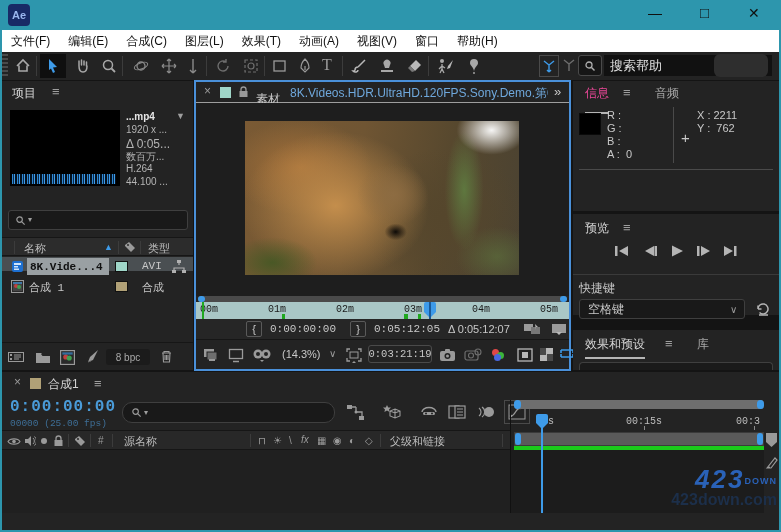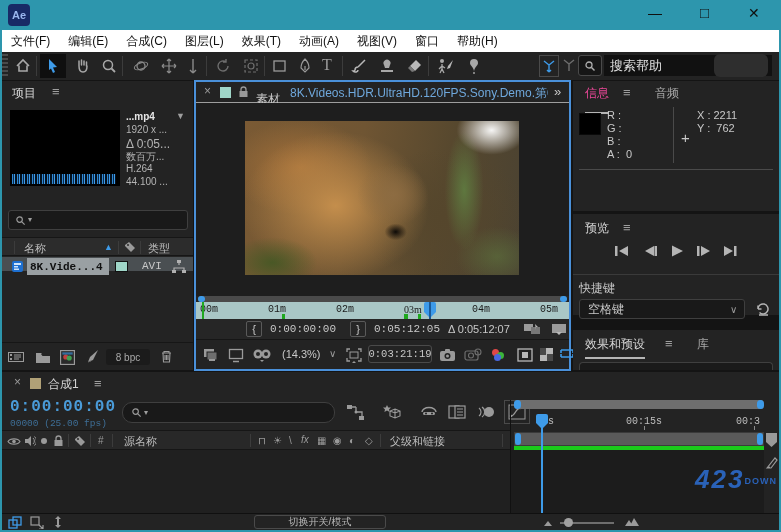--- a/index.html
+++ b/index.html
@@ -227,20 +227,32 @@
     <div style="position:absolute;left:113px;top:4px;width:13px;height:11px;background:#9fd6c8;border:1px solid #111"></div>
     <span style="position:absolute;left:140px;top:3px;color:#c8c8c8;font-size:11px;font-family:'Liberation Mono',monospace">AVI</span>
     <svg width="14" height="13" viewBox="0 0 14 13" style="position:absolute;left:170px;top:3px">
         <path d="M7 2 V5 M2 11 V8 H12 V11 M2 8 H12" stroke="#b0b0b0" stroke-width="1.2" fill="none"></path>
         <rect x="5" y="0" width="4" height="3" fill="#b0b0b0"></rect>
         <rect x="0" y="10" width="4" height="3" fill="#b0b0b0"></rect>
         <rect x="10" y="10" width="4" height="3" fill="#b0b0b0"></rect>
       </svg>
   </div>
 
+  <div class="abs" style="left:0;top:196px;width:191px;height:19px">
+    <svg width="13" height="13" viewBox="0 0 13 13" style="position:absolute;left:9px;top:3px">
+        <rect x="0.5" y="0.5" width="12" height="12" stroke="#9a9a9a" fill="#2a2a2a"></rect>
+        <rect x="2" y="2" width="9" height="9" fill="#444"></rect>
+        <circle cx="5" cy="6" r="2" fill="#c04040"></circle>
+        <circle cx="8" cy="7" r="2" fill="#40a050"></circle>
+        <rect x="2" y="2" width="9" height="2" fill="#3e9be9" opacity="0.6"></rect>
+      </svg>
+    <span style="position:absolute;left:27px;top:3px;color:#c8c8c8;font-size:11px;font-family:'Liberation Mono',monospace">合成 1</span>
+    <div style="position:absolute;left:113px;top:4px;width:13px;height:11px;background:#b1a177;border:1px solid #111"></div>
+    <span style="position:absolute;left:140px;top:3px;color:#c8c8c8;font-size:11px">合成</span>
+  </div>
 
   <div class="abs" style="left:0;top:261px;width:191px;height:28px;border-top:1px solid #161616">
     <svg width="20" height="14" viewBox="0 0 20 14" style="position:absolute;left:6px;top:7px">
         <rect x="0.5" y="2.5" width="15" height="9" stroke="#9a9a9a" fill="none"></rect>
         <rect x="2" y="4" width="2" height="2" fill="#9a9a9a"></rect>
         <rect x="2" y="8" width="2" height="2" fill="#9a9a9a"></rect>
         <path d="M6 5 h7 M6 7 h7 M6 9 h5" stroke="#9a9a9a" stroke-width="1"></path>
       </svg>
     <svg width="16" height="13" viewBox="0 0 16 13" style="position:absolute;left:33px;top:8px">
         <path d="M1 3 h5 l1.5 2 H15 v7 H1 Z M1 3 V2 h5 l1 1" fill="#9a9a9a"></path>
@@ -294,21 +306,21 @@
 
   <div class="abs" style="left:2px;top:214px;width:369px;height:6px;background:#4a4a4a;border-radius:3px">
     <div style="position:absolute;left:0;top:0;width:7px;height:6px;background:#3e9be9;border-radius:3px"></div>
     <div style="position:absolute;right:0;top:0;width:7px;height:6px;background:#3e9be9;border-radius:3px"></div>
   </div>
 
   <div class="abs" style="left:0;top:220px;width:373px;height:17px;background:#a9c7c6">
     <span style="position:absolute;left:4px;top:2px;color:#1a1a1a;font-size:10px;font-family:'Liberation Mono',monospace">00m</span>
     <span style="position:absolute;left:72px;top:2px;color:#1a1a1a;font-size:10px;font-family:'Liberation Mono',monospace">01m</span>
     <span style="position:absolute;left:140px;top:2px;color:#1a1a1a;font-size:10px;font-family:'Liberation Mono',monospace">02m</span>
-    <span style="position:absolute;left:208px;top:2px;color:#1a1a1a;font-size:10px;font-family:Liberation Serif, serif">03m</span>
+    <span style="position:absolute;left:208px;top:2px;color:#1a1a1a;font-size:10px;font-family:Liberation Mono, monospace">03m</span>
     <span style="position:absolute;left:276px;top:2px;color:#1a1a1a;font-size:10px;font-family:'Liberation Mono',monospace">04m</span>
     <span style="position:absolute;left:344px;top:2px;color:#1a1a1a;font-size:10px;font-family:'Liberation Mono',monospace">05m</span>
     <div style="position:absolute;left:6px;top:0;width:2px;height:17px;background:#1fa81f"></div>
     <div style="position:absolute;left:86px;top:12px;width:3px;height:5px;background:#1fa81f"></div>
     <div style="position:absolute;left:208px;top:12px;width:3px;height:5px;background:#1fa81f"></div>
     <div style="position:absolute;left:209px;top:12px;width:3px;height:5px;background:#1fa81f"></div>
     <div style="position:absolute;left:222px;top:12px;width:3px;height:5px;background:#1fa81f"></div>
 
     <div style="position:absolute;left:228px;top:0;width:12px;height:10px;background:#3e9be9;border-radius:2px 2px 0 0"></div>
     <div style="position:absolute;left:228px;top:10px;width:0;height:0;border-left:6px solid transparent;border-right:6px solid transparent;border-top:6px solid #3e9be9"></div>
@@ -566,44 +578,20 @@
   <div class="abs" style="left:0;top:78px;width:508px;height:63px;background:#202020"></div>
   <div class="abs" style="left:509px;top:78px;width:253px;height:63px;background:#1c1c1c"></div>
   <div class="abs sep" style="left:508px;top:28px;width:1px;height:113px;background:#111"></div>
 
   <div style="position:absolute;left:534px;top:42px;width:12px;height:9px;background:#3e9be9;border-radius:2px 2px 0 0"></div>
   <div style="position:absolute;left:534px;top:51px;width:0;height:0;border-left:6px solid transparent;border-right:6px solid transparent;border-top:6px solid #3e9be9"></div>
   <div style="position:absolute;left:539px;top:51px;width:2px;height:90px;background:#3e9be9"></div>
 
   <div class="abs" style="left:640px;top:92px;width:135px;height:48px;text-align:right">
     <div><span style="color:#2a62b8;font-size:26px;font-weight:bold;font-style:italic;letter-spacing:2px">423</span><span style="color:#2a62b8;font-size:9px;font-weight:bold;vertical-align:4px;letter-spacing:1px">DOWN</span></div>
-  </div>
-
-  <div class="abs" style="left:0;top:141px;width:777px;height:17px;background:#232323;border-top:1px solid #101010">
-    <svg width="14" height="13" viewBox="0 0 14 13" style="position:absolute;left:6px;top:2px">
-        <rect x="1" y="4" width="8" height="8" stroke="#3e9be9" stroke-width="1.3" fill="none"></rect>
-        <rect x="5" y="1" width="8" height="8" stroke="#3e9be9" stroke-width="1.3" fill="none"></rect>
-      </svg>
-    <svg width="14" height="13" viewBox="0 0 14 13" style="position:absolute;left:28px;top:2px">
-        <rect x="1" y="1" width="8" height="8" stroke="#9a9a9a" stroke-width="1.2" fill="none"></rect>
-        <path d="M9 9 l4 4 M13 9 v4 h-4" stroke="#9a9a9a" stroke-width="1.2" fill="none"></path>
-      </svg>
-    <svg width="12" height="14" viewBox="0 0 12 14" style="position:absolute;left:50px;top:1px">
-        <path d="M6 1 L9 4 H7 v6 h2 L6 13 L3 10 h2 V4 H3 Z" fill="#9a9a9a"></path>
-      </svg>
-    <div class="abs" style="left:252px;top:1px;width:132px;height:14px;border:1px solid #4a4a4a;border-radius:3px;display:flex;align-items:center;justify-content:center">
-      <span style="color:#b8b8b8;font-size:10px">切换开关/模式</span>
-    </div>
-    <svg width="10" height="8" viewBox="0 0 10 8" style="position:absolute;left:541px;top:5px">
-        <path d="M1 7 L5 2 L9 7 Z" fill="#9a9a9a"></path>
-      </svg>
-    <div class="abs" style="left:558px;top:8px;width:54px;height:2px;background:#6e6e6e">
-      <div style="position:absolute;left:4px;top:-4px;width:9px;height:9px;border-radius:50%;background:#a0a0a0"></div>
-    </div>
-    <svg width="16" height="10" viewBox="0 0 16 10" style="position:absolute;left:622px;top:3px">
-        <path d="M1 9 L5 3 L9 9 Z M6 9 L10 1 L15 9 Z" fill="#9a9a9a"></path>
-      </svg>
-  </div>
+    <div style="color:#1c2f4a;font-size:16px;font-weight:bold;margin-top:-4px">423down.com</div>
+  </div>
+
 </div>
 
 <div class="abs" style="left:0;top:30px;width:2px;height:502px;background:#2d96ad"></div>
 <div class="abs" style="left:779px;top:30px;width:2px;height:502px;background:#2d96ad"></div>
 <div class="abs" style="left:0;top:530px;width:781px;height:2px;background:#2d96ad"></div>
 
 </body></html>

